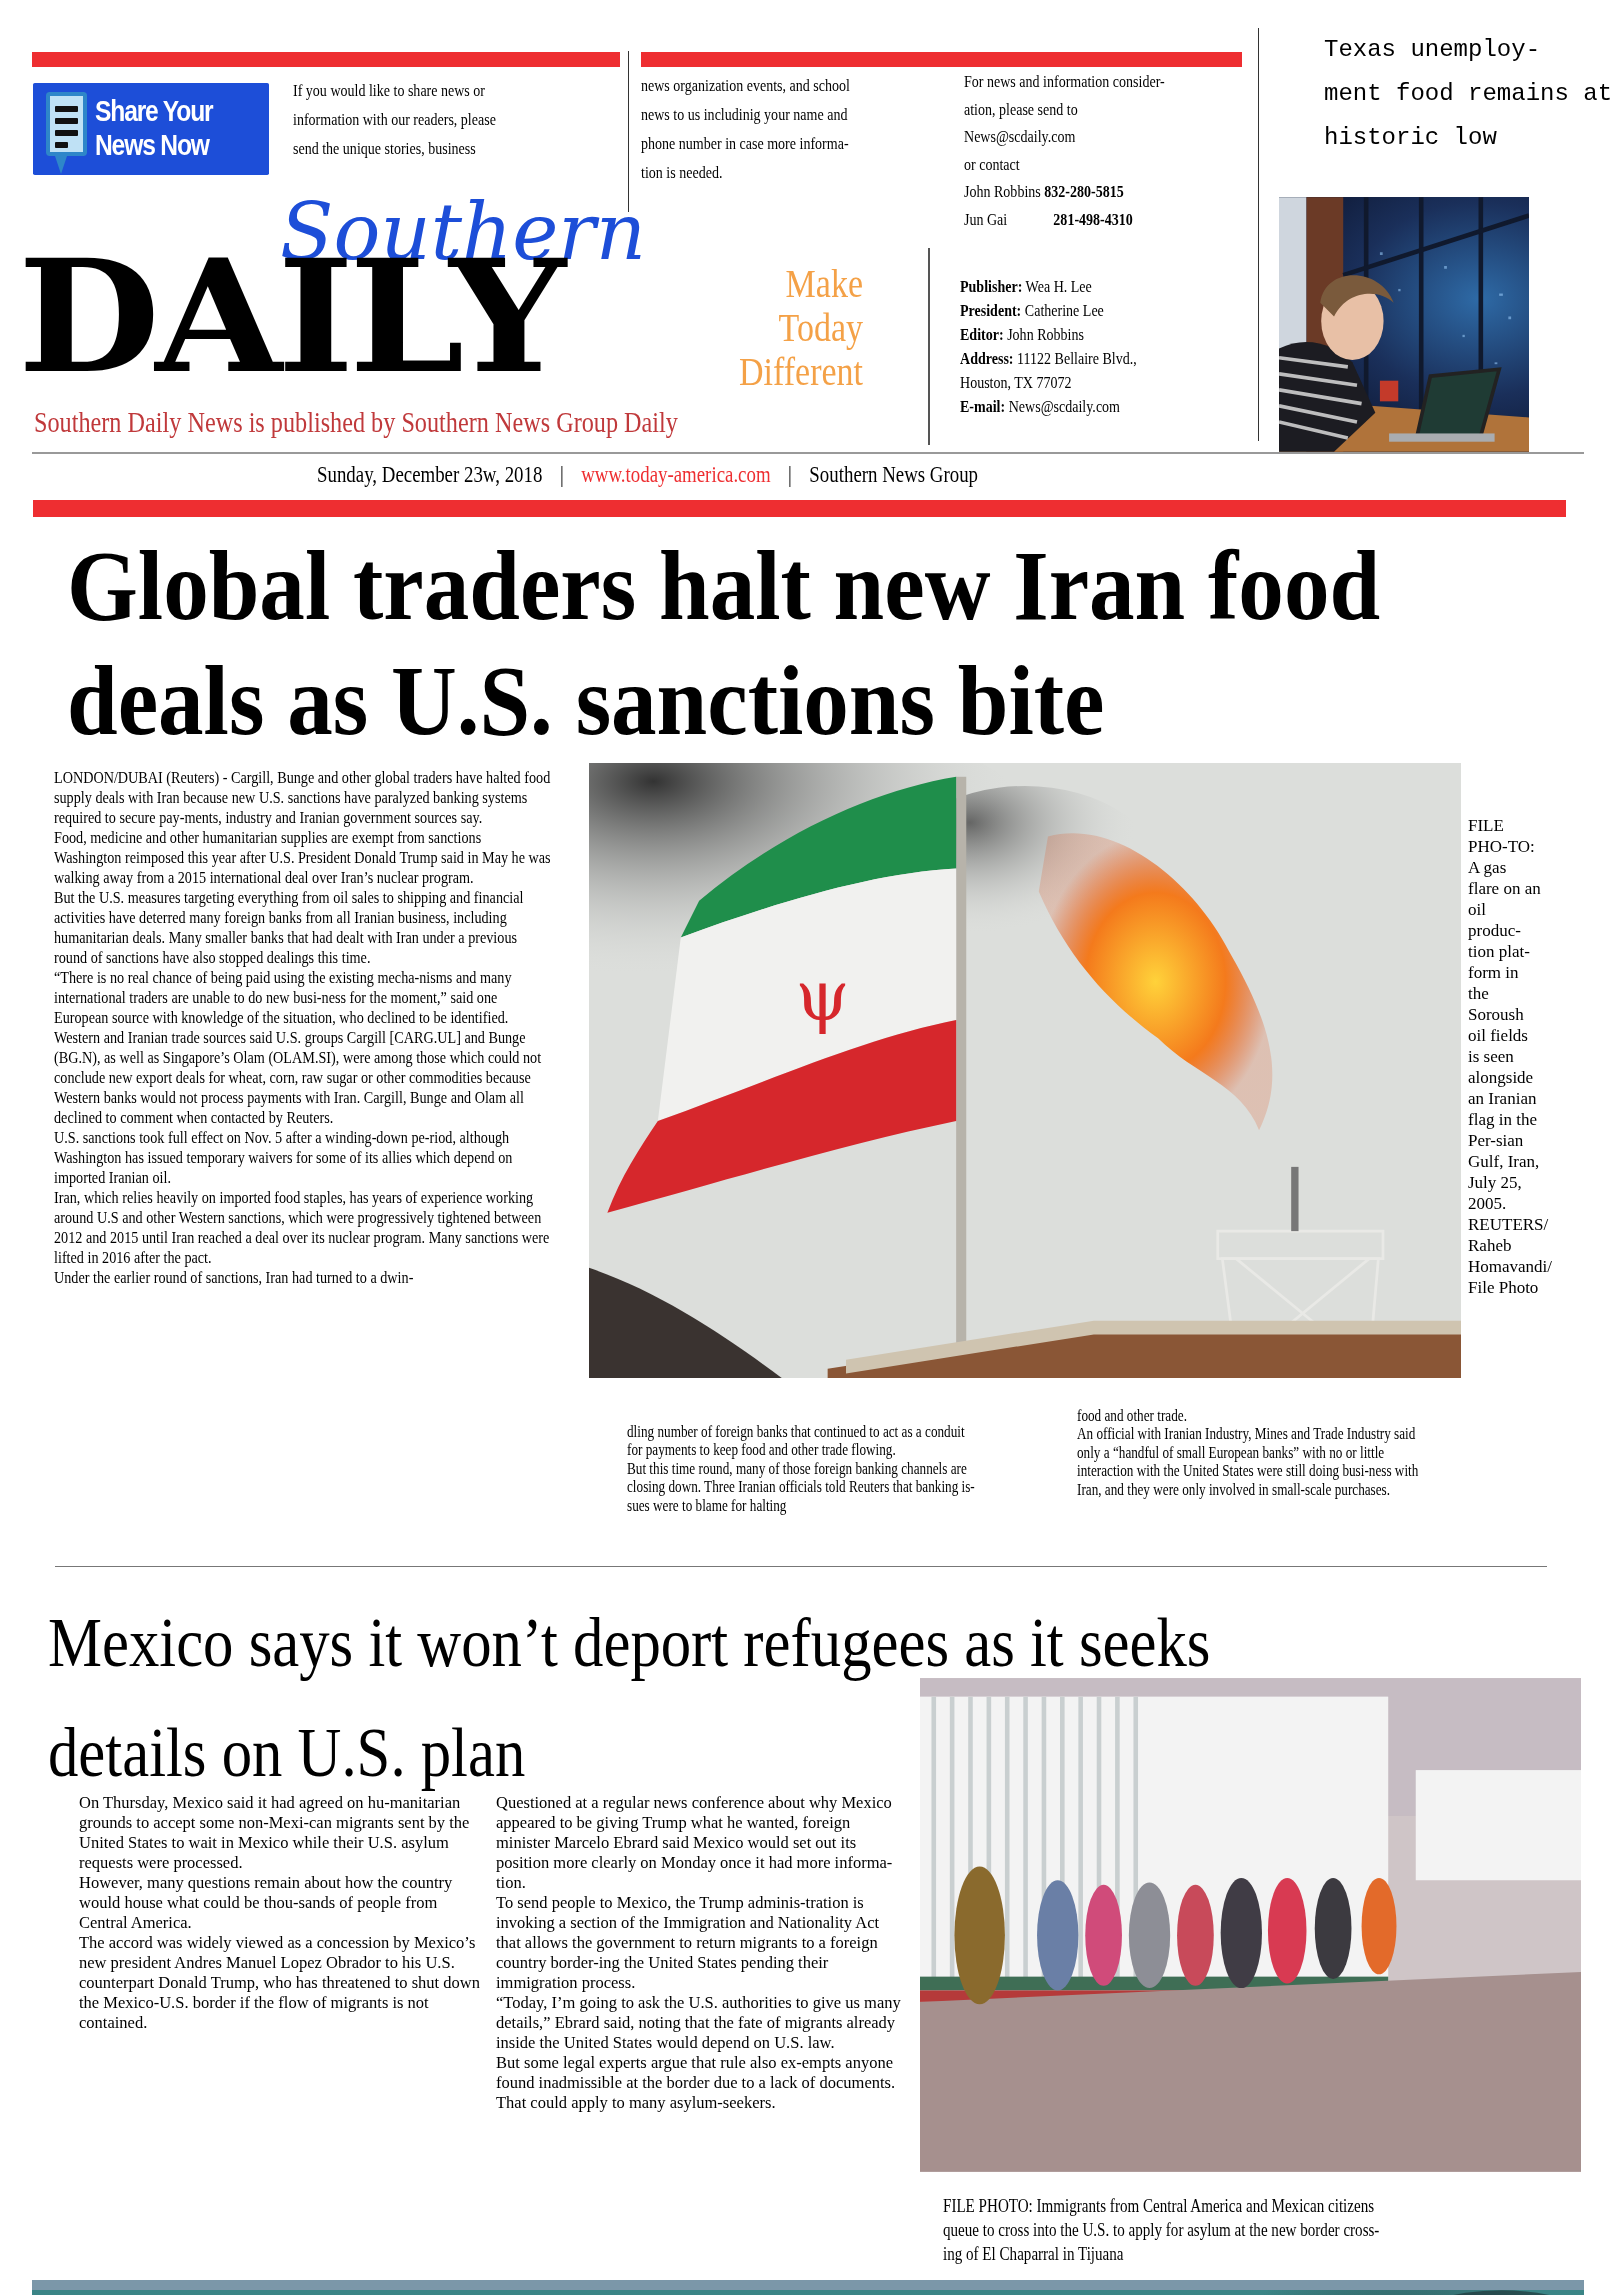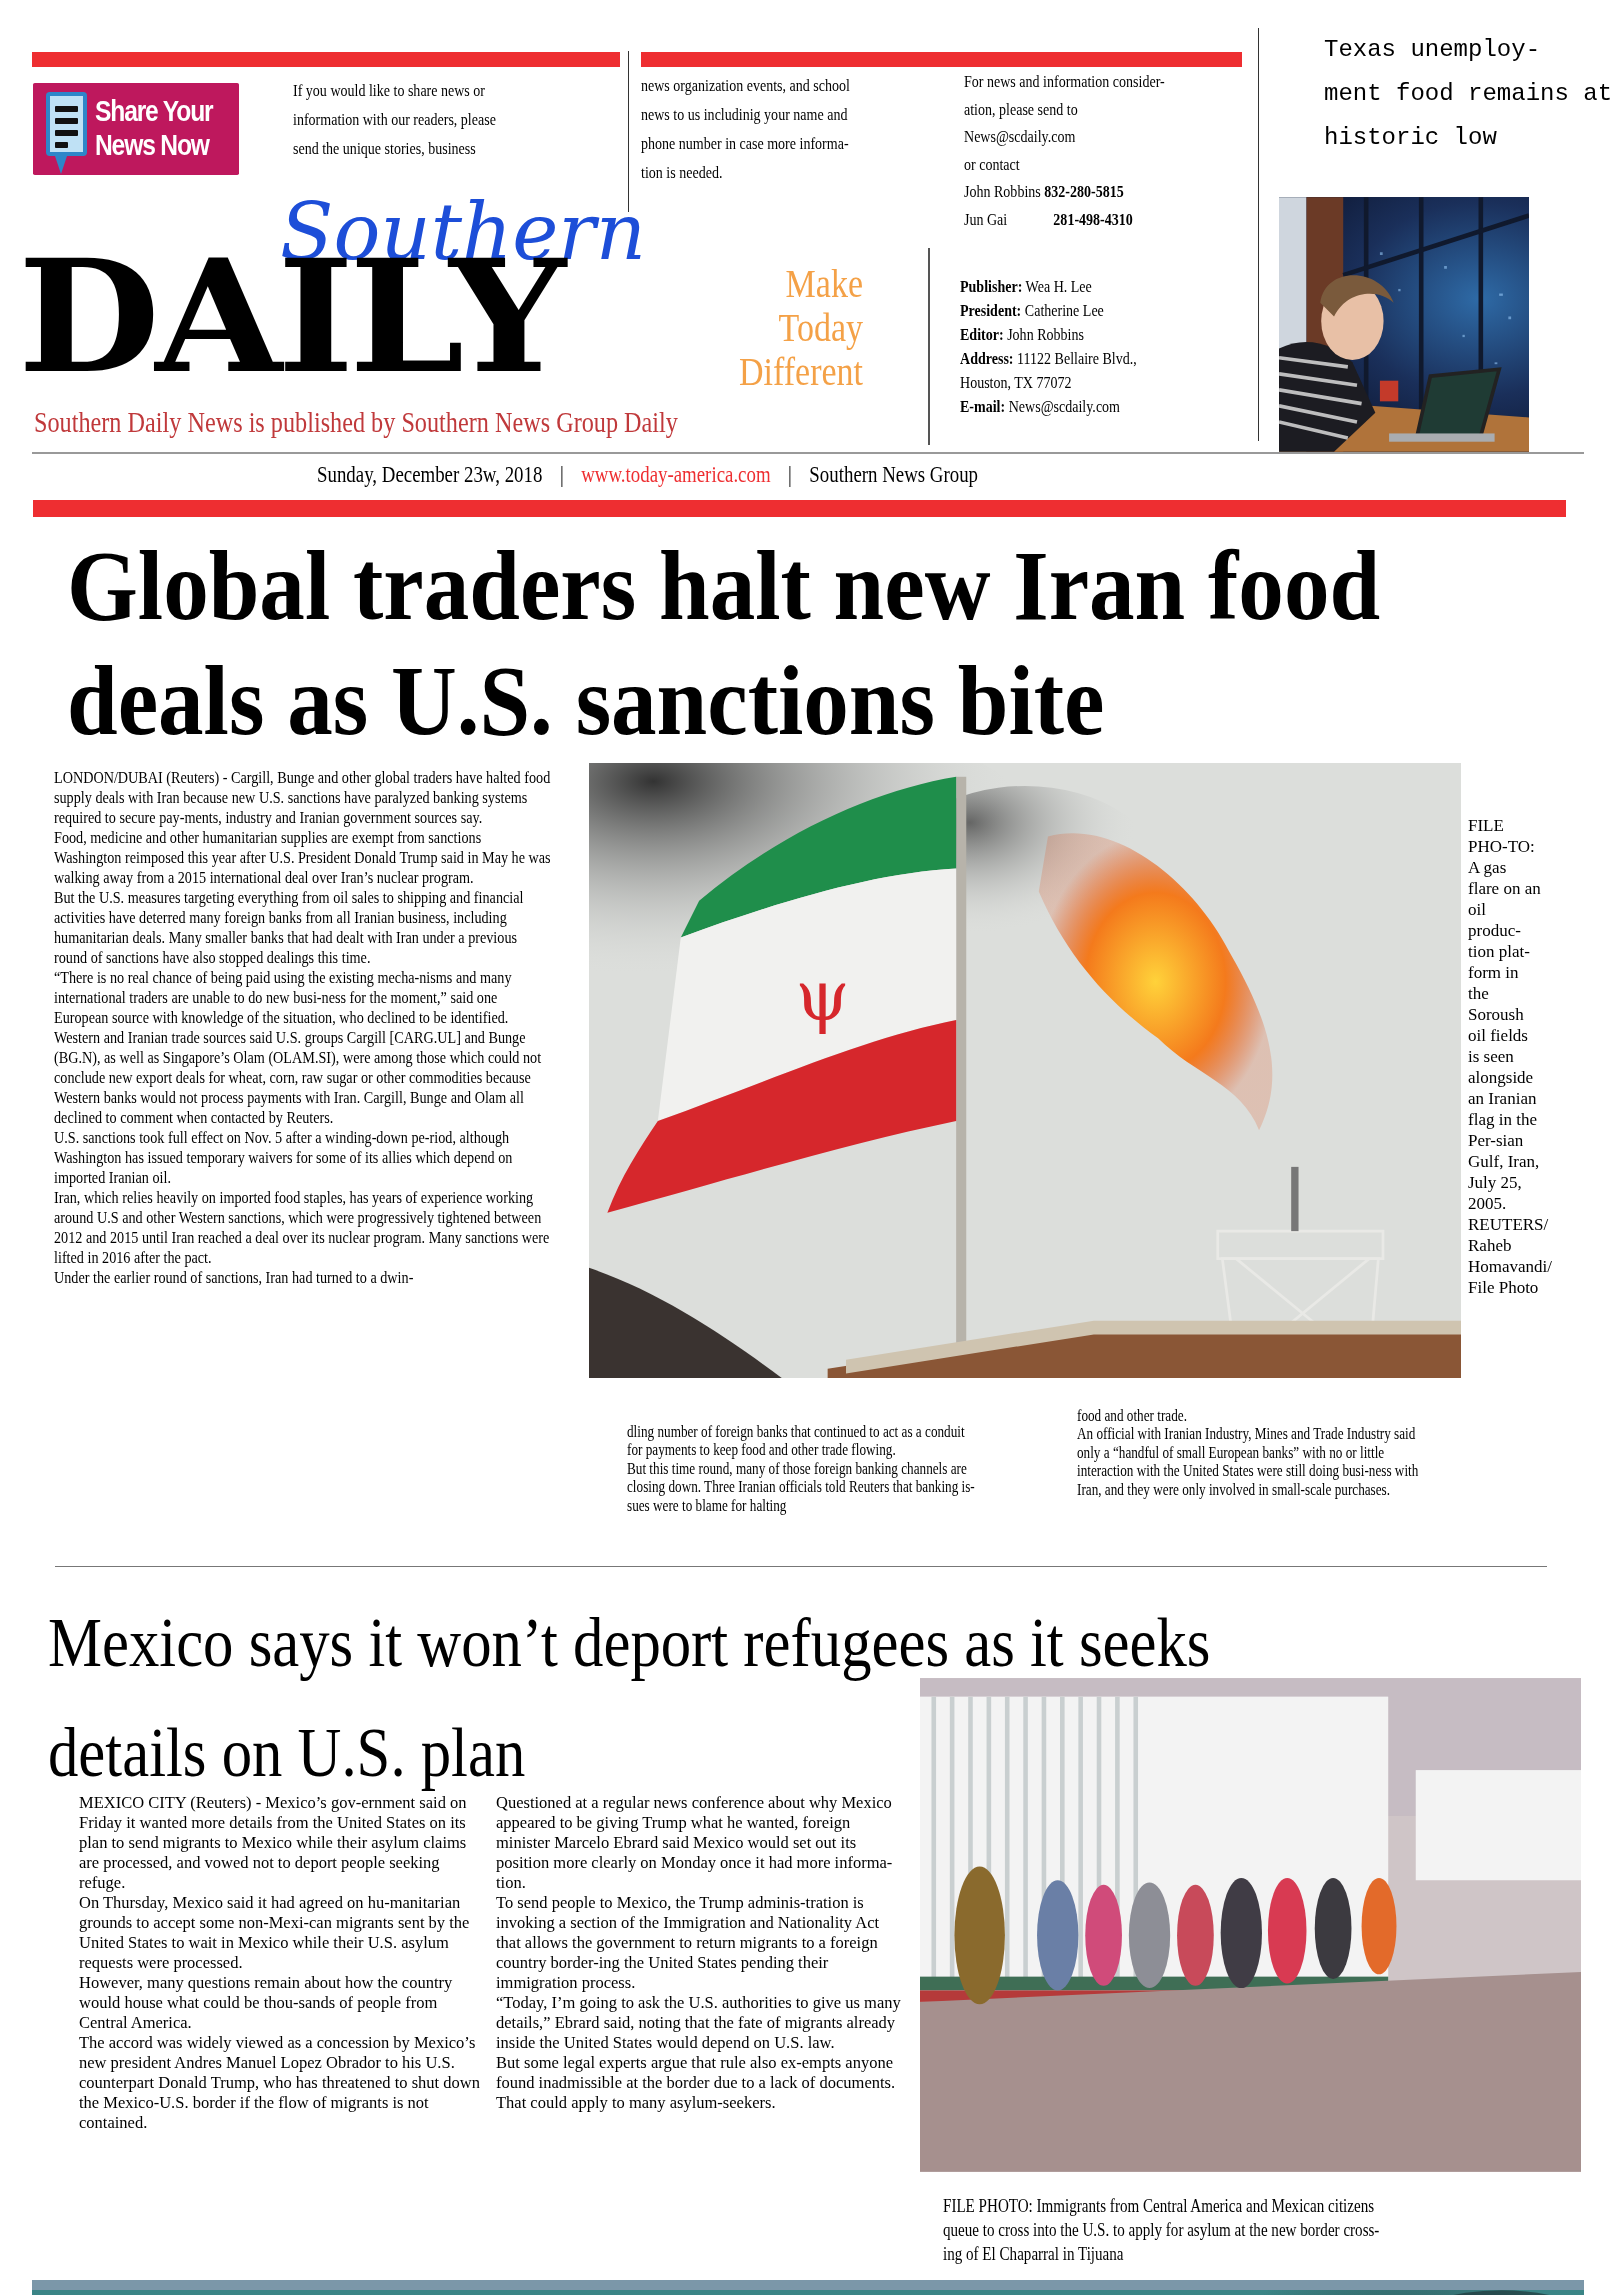--- a/index.html
+++ b/index.html
@@ -4,21 +4,21 @@
 <style>
   * { box-sizing: border-box; margin: 0; padding: 0; }
   html, body { width: 1616px; height: 3007px; background: #ffffff; overflow: hidden; }
   body { position: relative; font-family: "Liberation Serif", "DejaVu Serif", serif; color: #000; }
   .abs { position: absolute; }
   .redbar { position: absolute; background: #ee2e31; }
   .vline { position: absolute; width: 1.4px; background: #333; }
   .hline { position: absolute; height: 1.4px; background: #777; }
 
   
-  .share-badge { left: 33px; top: 83px; width: 206px; height: 92px; background: #be185d; border-radius: 1.8px; }
+  .share-badge { left: 33px; top: 83px; width: 236px; height: 92px; background: #1d4ed8; border-radius: 1.8px; }
   .share-badge .bubble { position: absolute; left: 13px; top: 9.2px; width: 41px; height: 64px; border: 4.6px solid #2e86c9; border-radius: 3.7px; background: #bfe1f5; }
   .share-badge .bubble i { position: absolute; left: 4.6px; height: 5.5px; background: #111; border-radius: 0.9px; }
   .share-badge .tail { position: absolute; left: 22px; top: 73px; width: 0; height: 0; border-left: 6.4px solid transparent; border-right: 6.4px solid transparent; border-top: 18.4px solid #2e86c9; }
   .share-badge .txt { position: absolute; left: 62px; top: 11px; color: #fff; font-family: "Liberation Sans", "DejaVu Sans", sans-serif; font-weight: bold; font-size: 30px; line-height: 34px; letter-spacing: -1.4px; transform: scaleX(0.82); transform-origin: left top; }
 
   .info-text { font-size: 16.5px; line-height: 29px; transform: scaleX(0.85); transform-origin: left top; white-space: nowrap; }
   .contact-text { font-size: 16.5px; line-height: 27.5px; transform: scaleX(0.85); transform-origin: left top; white-space: nowrap; }
 
   .texas-title { left: 1324px; top: 27.5px; font-size: 24px; line-height: 44px; font-family: Liberation Mono, monospace; }
   .texas-photo { left: 1279px; top: 197px; width: 250px; height: 255px; overflow: hidden;
@@ -253,21 +253,20 @@
 </div>
 
 <div class="hline" style="left:55px; top:1566px; width:1492px;"></div>
 
 <div class="abs headline2">
   <div>Mexico says it won’t deport refugees as it seeks</div>
   <div>details on U.S. plan</div>
 </div>
 
 <div class="abs mex-col" style="left:79px; top:1793px; width:404px;">
-  <p>MEXICO CITY (Reuters) - Mexico’s gov-ernment said on Friday it wanted more details from the United States on its plan to send migrants to Mexico while their asylum claims are processed, and vowed not to deport people seeking refuge.</p>
   <p>On Thursday, Mexico said it had agreed on hu-manitarian grounds to accept some non-Mexi-can migrants sent by the United States to wait in Mexico while their U.S. asylum requests were processed.</p>
   <p>However, many questions remain about how the country would house what could be thou-sands of people from Central America.</p>
   <p>The accord was widely viewed as a concession by Mexico’s new president Andres Manuel Lopez Obrador to his U.S. counterpart Donald Trump, who has threatened to shut down the Mexico-U.S. border if the flow of migrants is not contained.</p>
 </div>
 <div class="abs mex-col" style="left:496px; top:1793px; width:409px;">
   <p>Questioned at a regular news conference about why Mexico appeared to be giving Trump what he wanted, foreign minister Marcelo Ebrard said Mexico would set out its position more clearly on Monday once it had more informa-tion.</p>
   <p>To send people to Mexico, the Trump adminis-tration is invoking a section of the Immigration and Nationality Act that allows the government to return migrants to a foreign country border-ing the United States pending their immigration process.</p>
   <p>“Today, I’m going to ask the U.S. authorities to give us many details,” Ebrard said, noting that the fate of migrants already inside the United States would depend on U.S. law.</p>
   <p>But some legal experts argue that rule also ex-empts anyone found inadmissible at the border due to a lack of documents. That could apply to many asylum-seekers.</p>
 </div>

